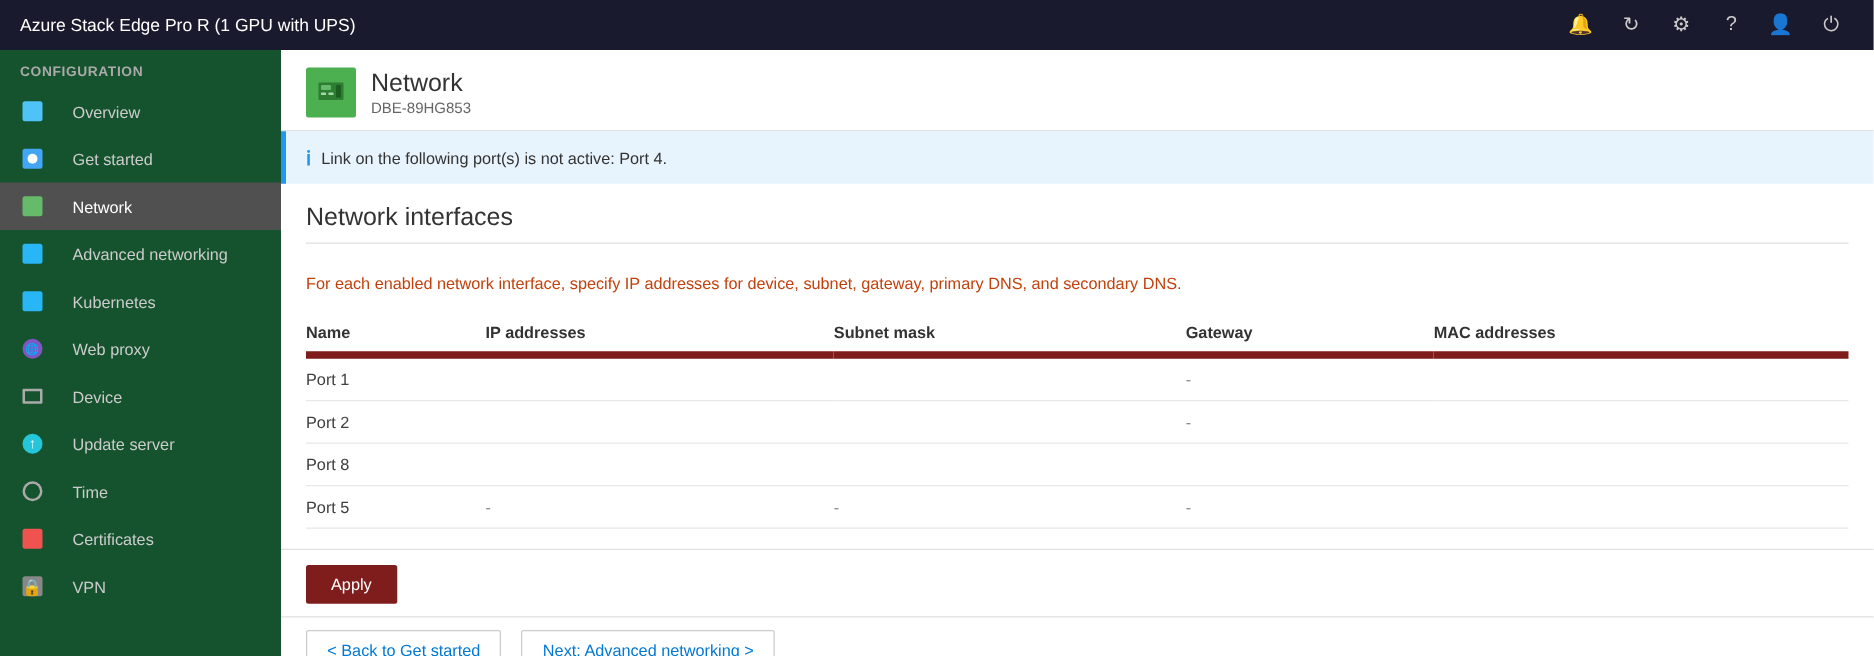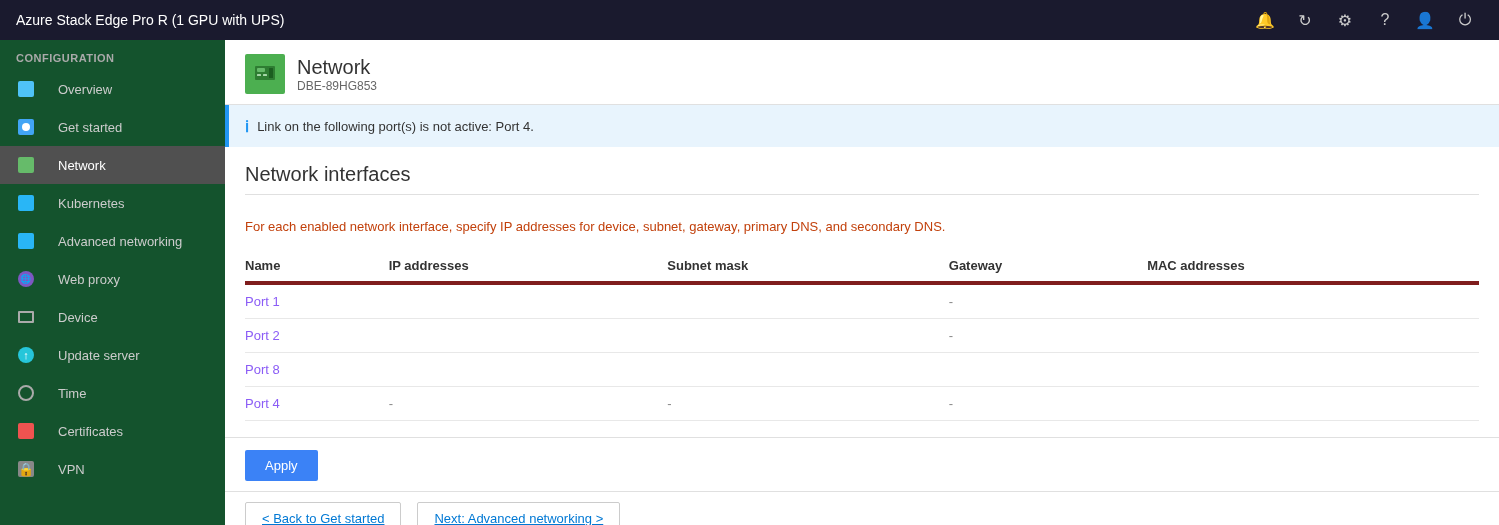--- a/index.html
+++ b/index.html
@@ -92,36 +92,36 @@
       border-bottom: 1px solid #e0e0e0;
     }
     .section-desc { font-size: 13px; color: #c2410c; margin-bottom: 16px; margin-top: 24px; }
 
     
     .net-table { width: 100%; border-collapse: collapse; }
     .net-table th {
       text-align: left; font-weight: 600; color: #333;
       padding: 8px 12px 8px 0;
       font-size: 13px;
-      border-bottom: 4px solid #7f1d1d;
+      border-bottom: 6px solid #7f1d1d;
     }
     .net-table td {
       padding: 9px 12px 9px 0;
       font-size: 13px;
       color: #333;
       border-bottom: 1px solid #e8e8e8;
       vertical-align: middle;
     }
-    .net-table td.link { color: #8b5cf6; cursor: pointer; }
+    .net-table td.link { color: #404040; cursor: pointer; }
     .net-table td.muted { color: #888; }
 
     
     .button-row { padding: 12px 20px 10px 20px; border-top: 1px solid #e0e0e0; display: flex; gap: 8px; }
     .btn-primary {
-      background: #3b82f6; color: white;
+      background: #7f1d1d; color: white;
       border: none; padding: 8px 20px;
       font-size: 13px; cursor: pointer; border-radius: 2px;
     }
 
     .nav-row { padding: 10px 20px; display: flex; gap: 16px; border-top: 1px solid #e0e0e0; }
     .btn-nav {
       background: white; color: #0078d4;
       border: 1px solid #ccc; padding: 8px 16px;
       font-size: 13px; cursor: pointer; border-radius: 2px;
     }
@@ -167,28 +167,28 @@
       <div class="sidebar-icon">
         <div style="width:16px;height:16px;background:#66bb6a;border-radius:2px;"></div>
       </div>
       <span>Network</span>
     </div>
 
     <div class="sidebar-item">
       <div class="sidebar-icon">
         <div style="width:16px;height:16px;background:#29b6f6;border-radius:2px;"></div>
       </div>
+      <span>Advanced networking</span>
+    </div>
+
+    <div class="sidebar-item">
+      <div class="sidebar-icon">
+        <div style="width:16px;height:16px;background:#29b6f6;border-radius:2px;"></div>
+      </div>
       <span>Kubernetes</span>
-    </div>
-
-    <div class="sidebar-item">
-      <div class="sidebar-icon">
-        <div style="width:16px;height:16px;background:#29b6f6;border-radius:2px;"></div>
-      </div>
-      <span>Advanced networking</span>
     </div>
 
     <div class="sidebar-item">
       <div class="sidebar-icon">
         <div style="width:16px;height:16px;background:#7e57c2;border-radius:50%;display:flex;align-items:center;justify-content:center;color:white;font-size:9px;font-weight:bold;">🌐</div>
       </div>
       <span>Web proxy</span>
     </div>
 
     <div class="sidebar-item">
@@ -281,21 +281,21 @@
       <td><mac address=""></mac></td>
     </tr>
             <tr>
       <td class="link">Port 8</td>
       <td class=""><ip address=""></ip></td>
       <td class=""><subnet mask=""></subnet></td>
       <td class=""><gateway></gateway></td>
       <td><mac address=""></mac></td>
     </tr>
             <tr>
-      <td class="link">Port 4</td>
+      <td class="link">Port 5</td>
       <td class="muted">-</td>
       <td class="muted">-</td>
       <td class="muted">-</td>
       <td><mac address=""></mac></td>
     </tr>
           </tbody>
       </table>
     </div>
 
     <div class="button-row">

